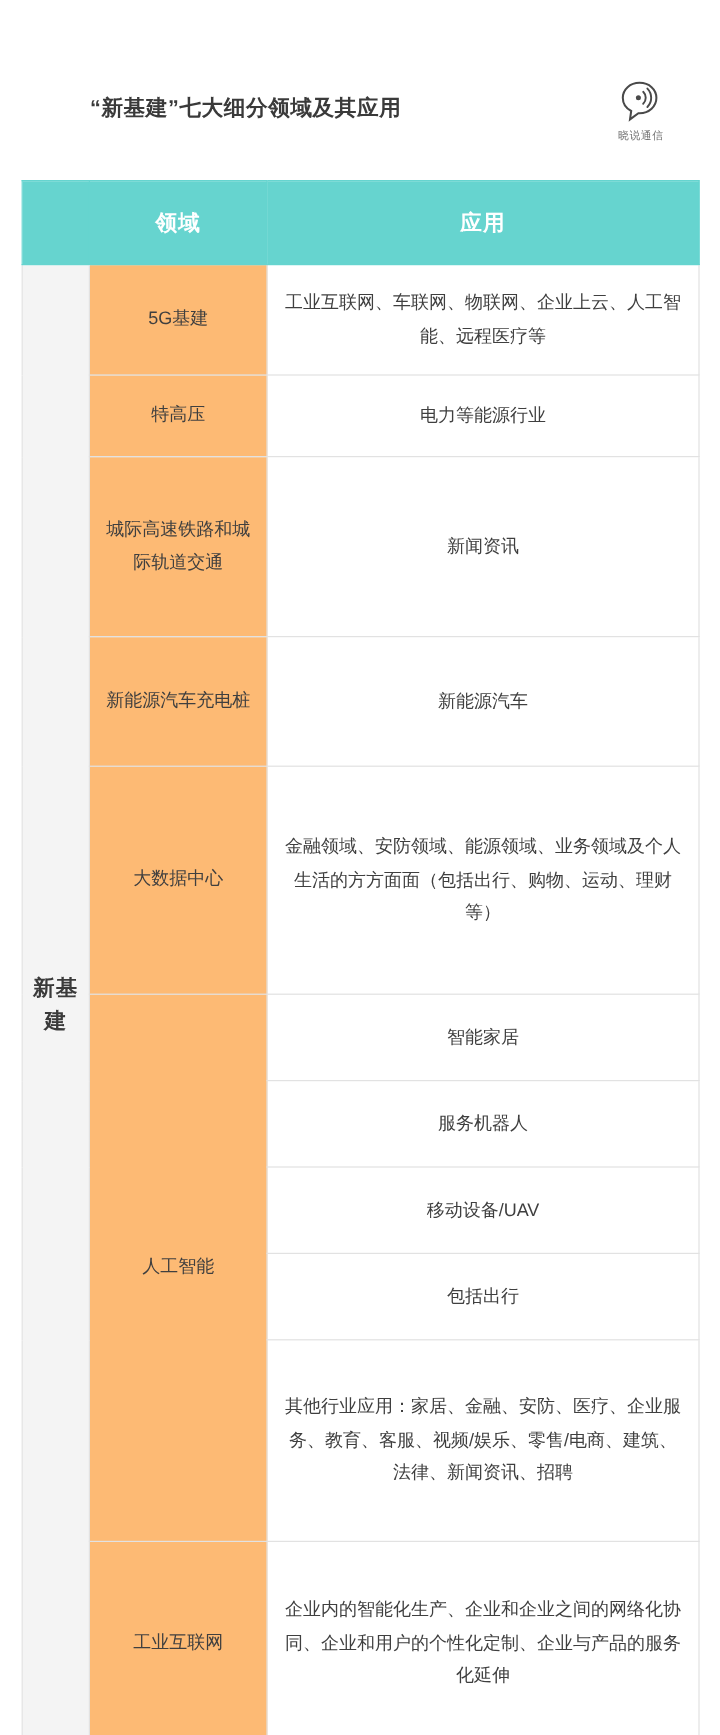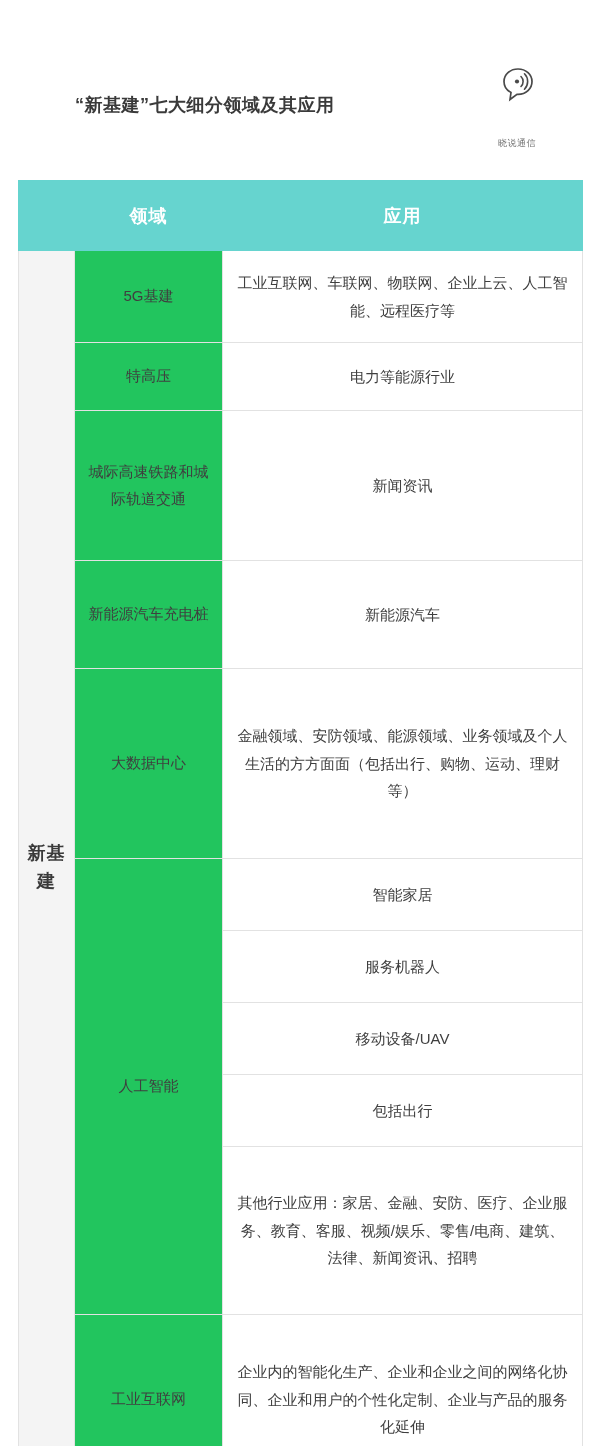--- a/index.html
+++ b/index.html
@@ -31,23 +31,23 @@
     font-size: 18px;
     font-weight: bold;
     color: #3a3a3a;
     letter-spacing: 0.5px;
     line-height: 1.3;
     padding-left: 45px;
   }
   .logo {
     display: flex;
     flex-direction: column;
+    align-items: center;
     width: 72px;
     flex: 0 0 72px;
-    gap: 30px;
   }
   .logo-mark {
     width: 42px;
     height: 42px;
     position: relative;
   }
   .logo-mark svg { display: block; }
   .logo-text {
     margin-top: 3px;
     font-size: 9px;
@@ -98,21 +98,21 @@
   .cell-group {
     background: #f4f4f4;
     text-align: center;
     font-size: 18px;
     font-weight: bold;
     color: #3a3a3a;
     line-height: 1.55;
     letter-spacing: 1px;
   }
   .cell-field {
-    background: #22c55e;
+    background: #fdba74;
     text-align: center;
     font-size: 15px;
     color: #3f3f3f;
     line-height: 1.75;
     padding: 12px 10px;
   }
   .cell-app {
     background: #ffffff;
     text-align: center;
     font-size: 15px;

